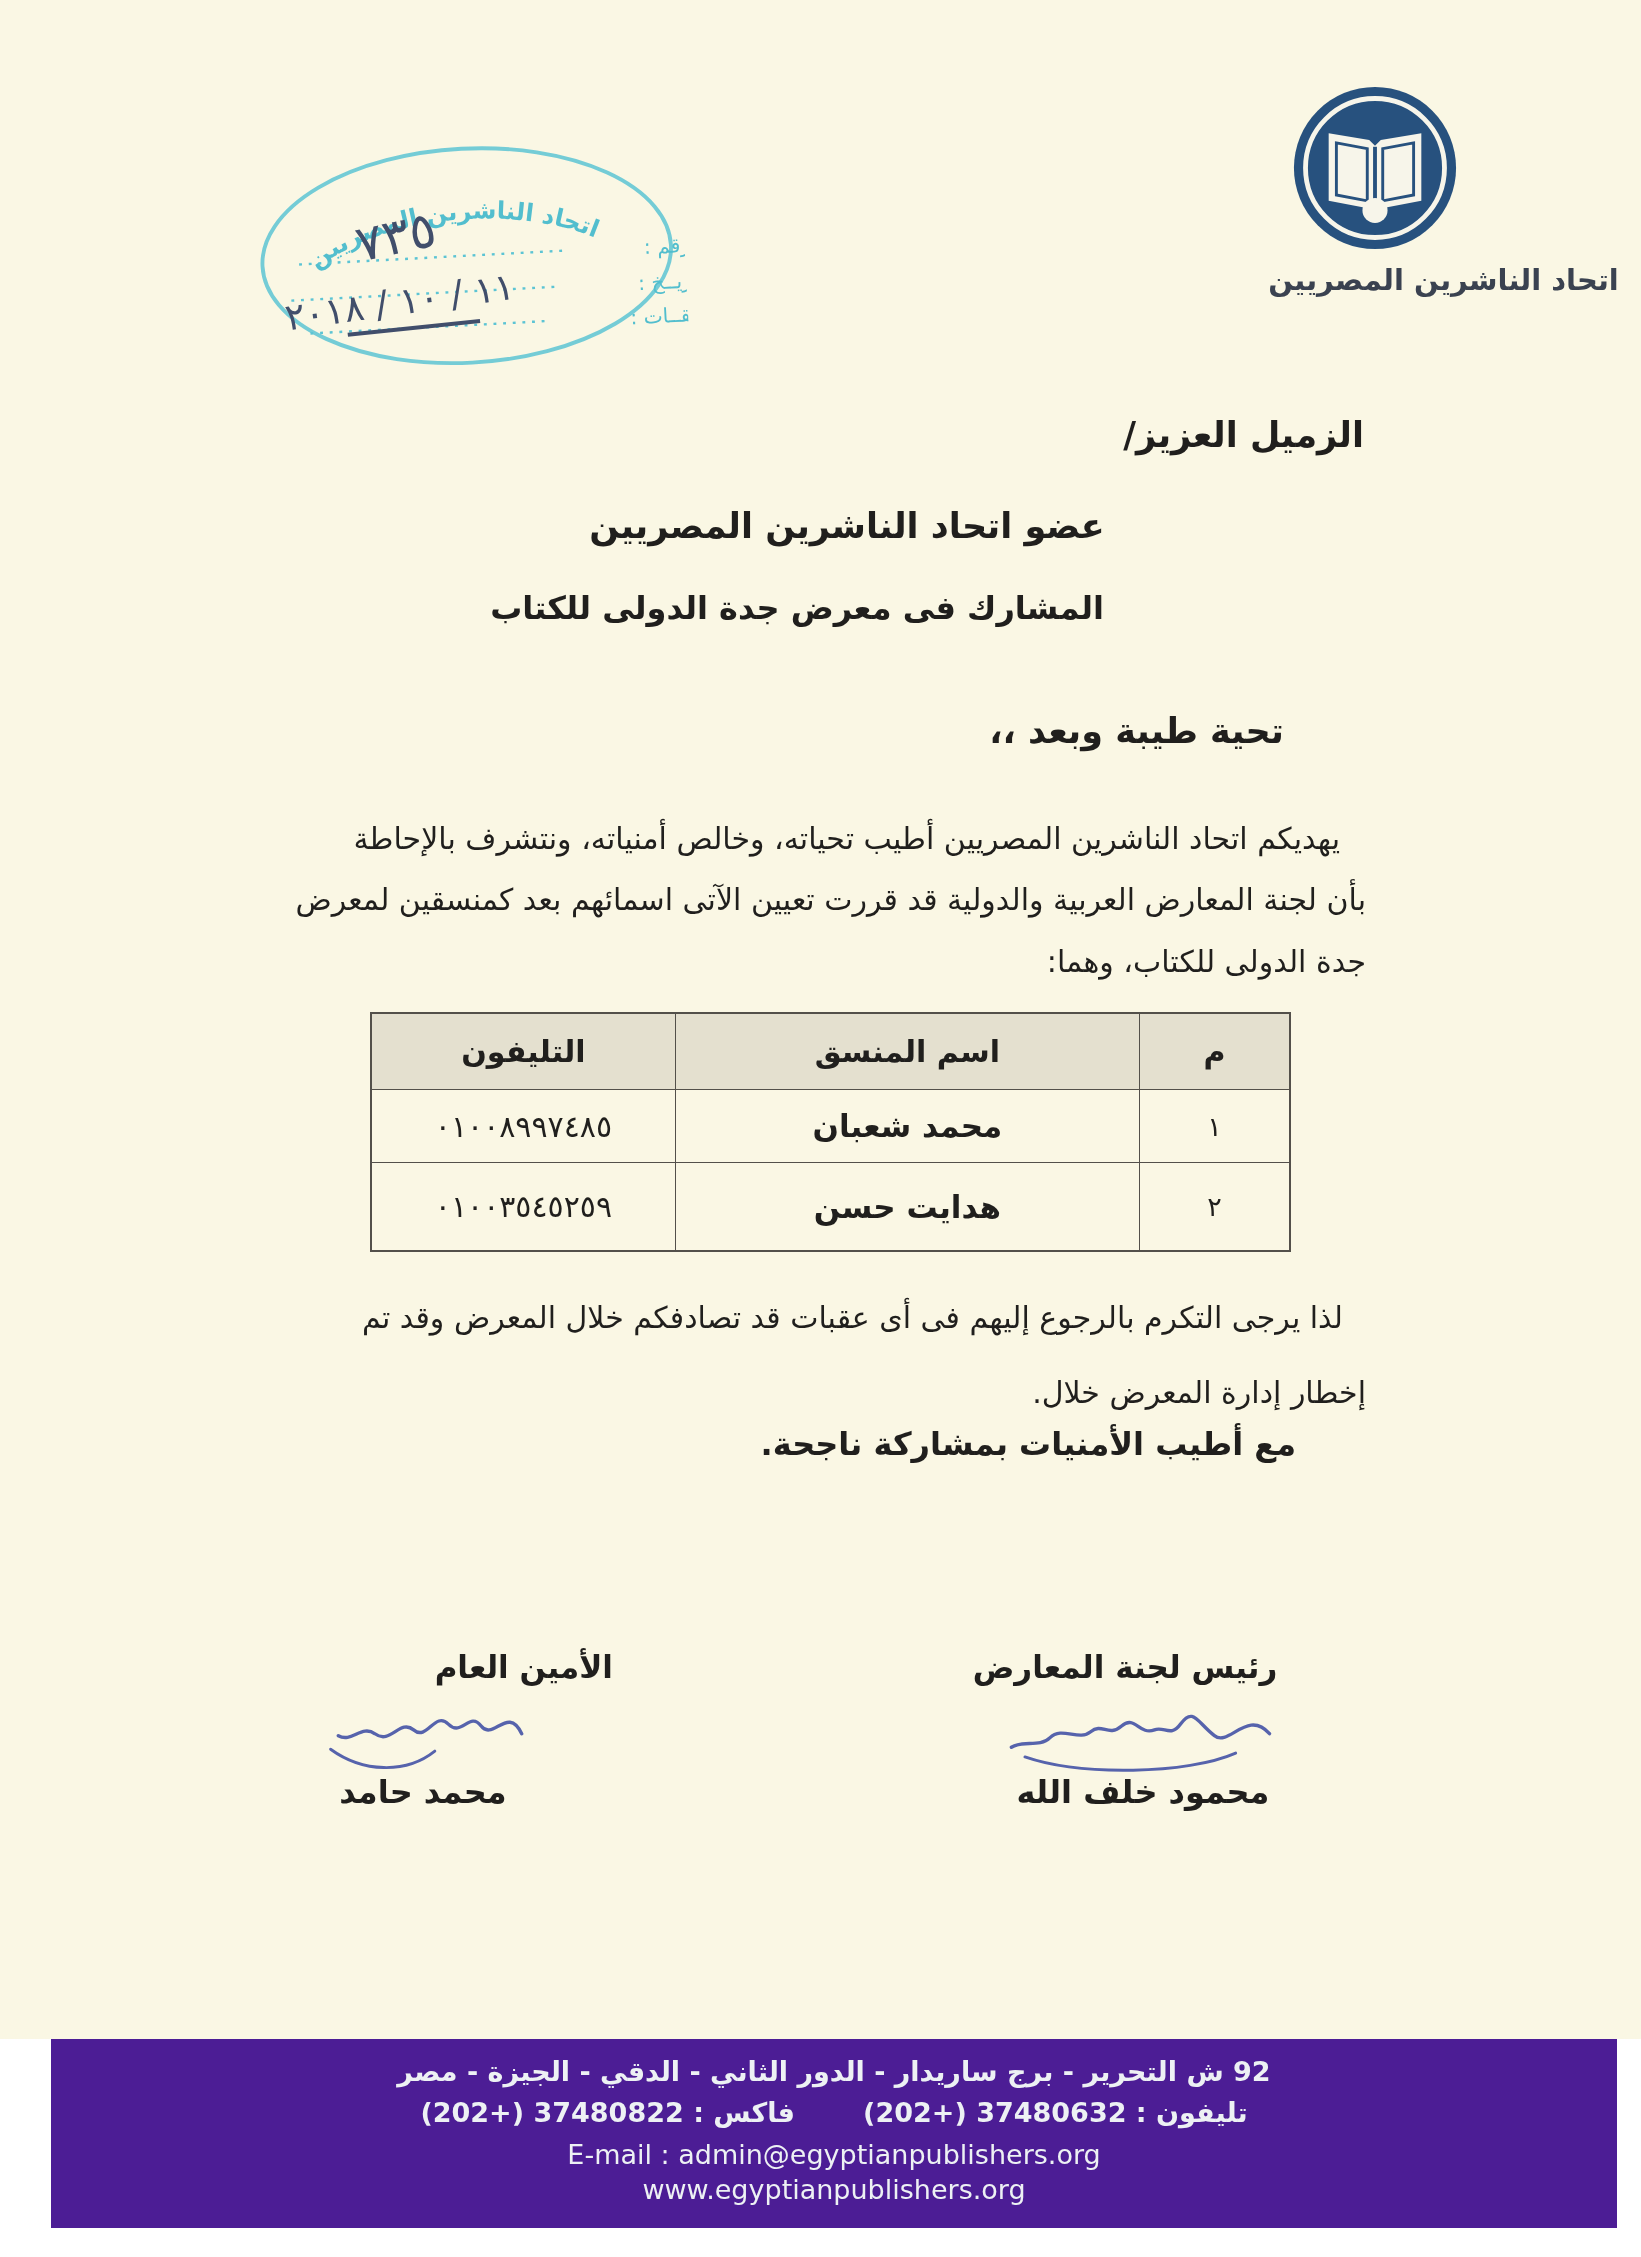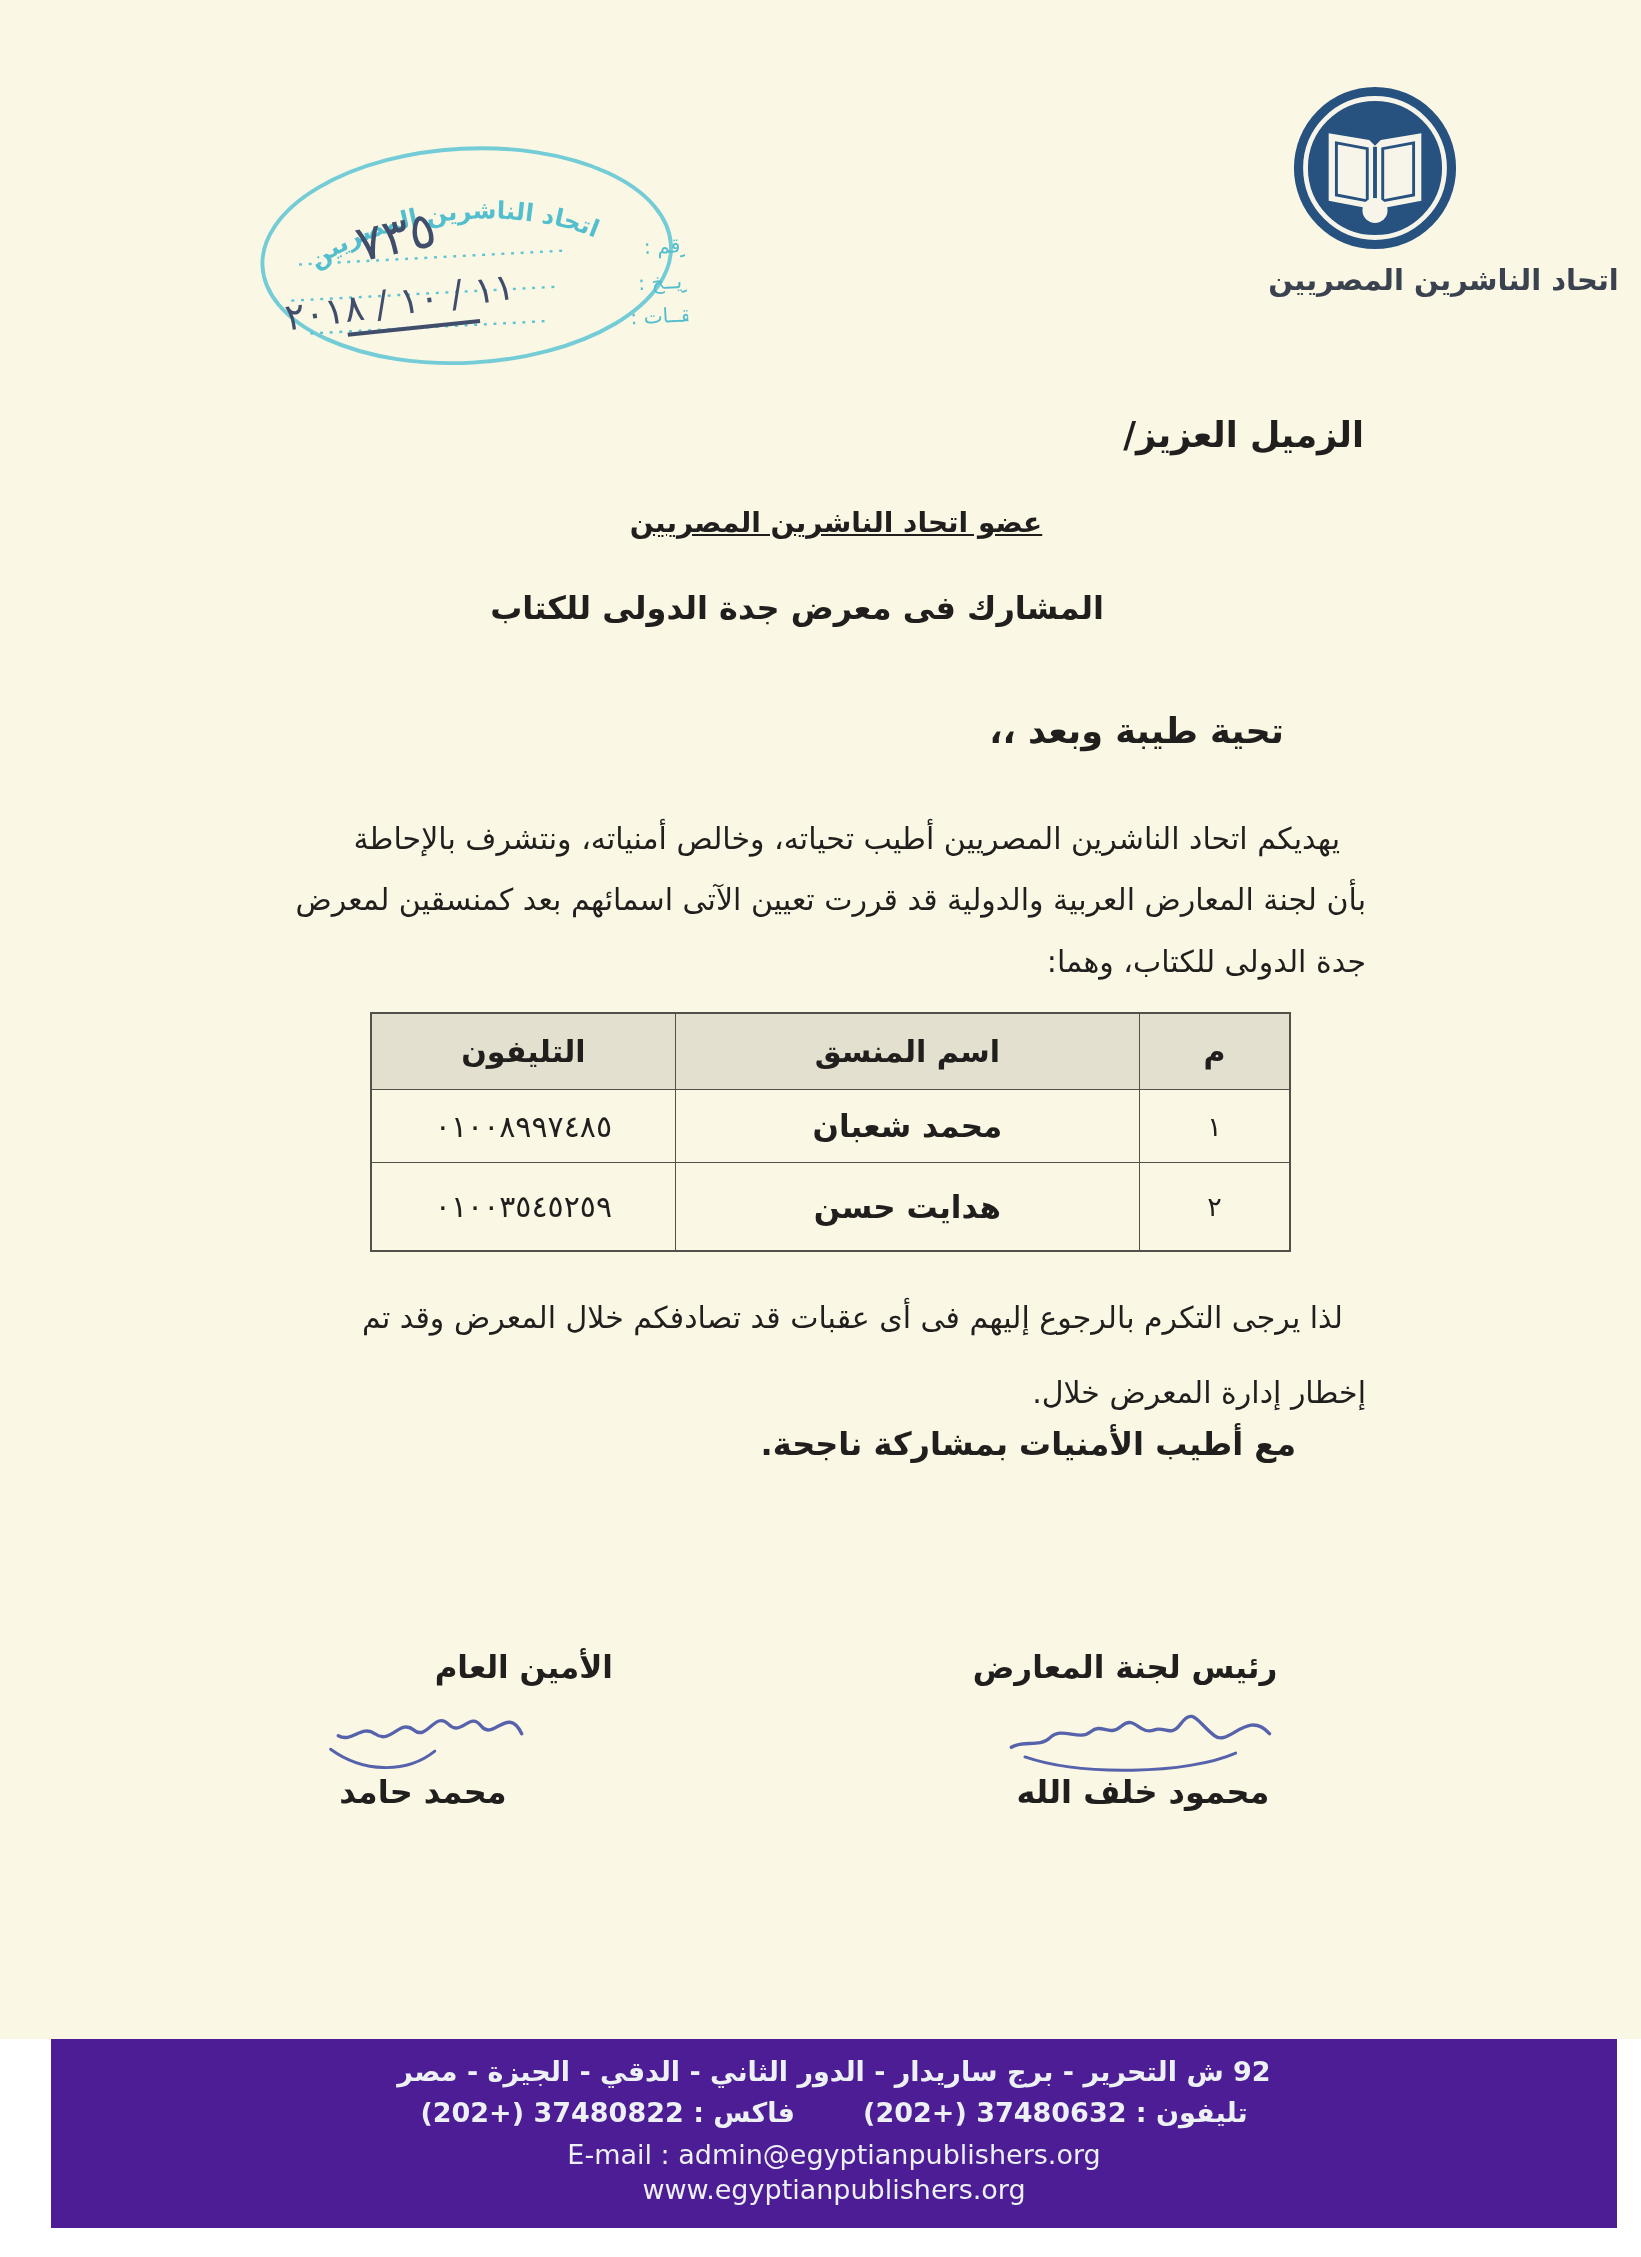--- a/index.html
+++ b/index.html
@@ -17,21 +17,21 @@
 
   
   .stamp-wrap{position:absolute;left:249px;top:138px;width:436px;height:246px;transform:rotate(-3deg);}
   .stamp-hand{position:absolute;color:#414E6B;direction:rtl;}
   .hand-no{left:108px;top:66px;font-size:50px;transform:rotate(-9deg);}
   .hand-date{left:33px;top:139px;font-size:37px;transform:rotate(-5deg);letter-spacing:1.9px;}
   .hand-line{position:absolute;left:95px;top:185px;width:133px;height:3.9px;background:#414E6B;transform:rotate(-3deg);}
 
   
   .salutation{right:277px;top:415px;font-size:35px;font-weight:bold;}
-  .addr1{left:353px;top:506px;width:966px;font-size:28px;font-weight:bold;text-decoration:underline;}
+  .addr1{left:364px;top:506px;width:966px;font-size:35px;font-weight:bold;}
   .addr2{left:314px;top:589px;width:966px;font-size:32px;font-weight:bold;}
   .greeting{right:357px;top:711px;font-size:35px;font-weight:bold;}
   .bodyline{font-size:30px;}
   .b1l1{right:301px;top:821px;} .b1l2{right:275px;top:882px;} .b1l3{right:275px;top:944px;}
   .b2l1{right:298px;top:1300px;} .b2l2{right:275px;top:1375px;}
   .wishes{right:345px;top:1425px;font-size:32px;font-weight:bold;}
   .closing{left:359px;top:1541px;width:966px;font-size:32px;font-weight:bold;}
 
   
   .coord-table{position:absolute;left:370px;top:1012px;width:921px;border-collapse:collapse;

